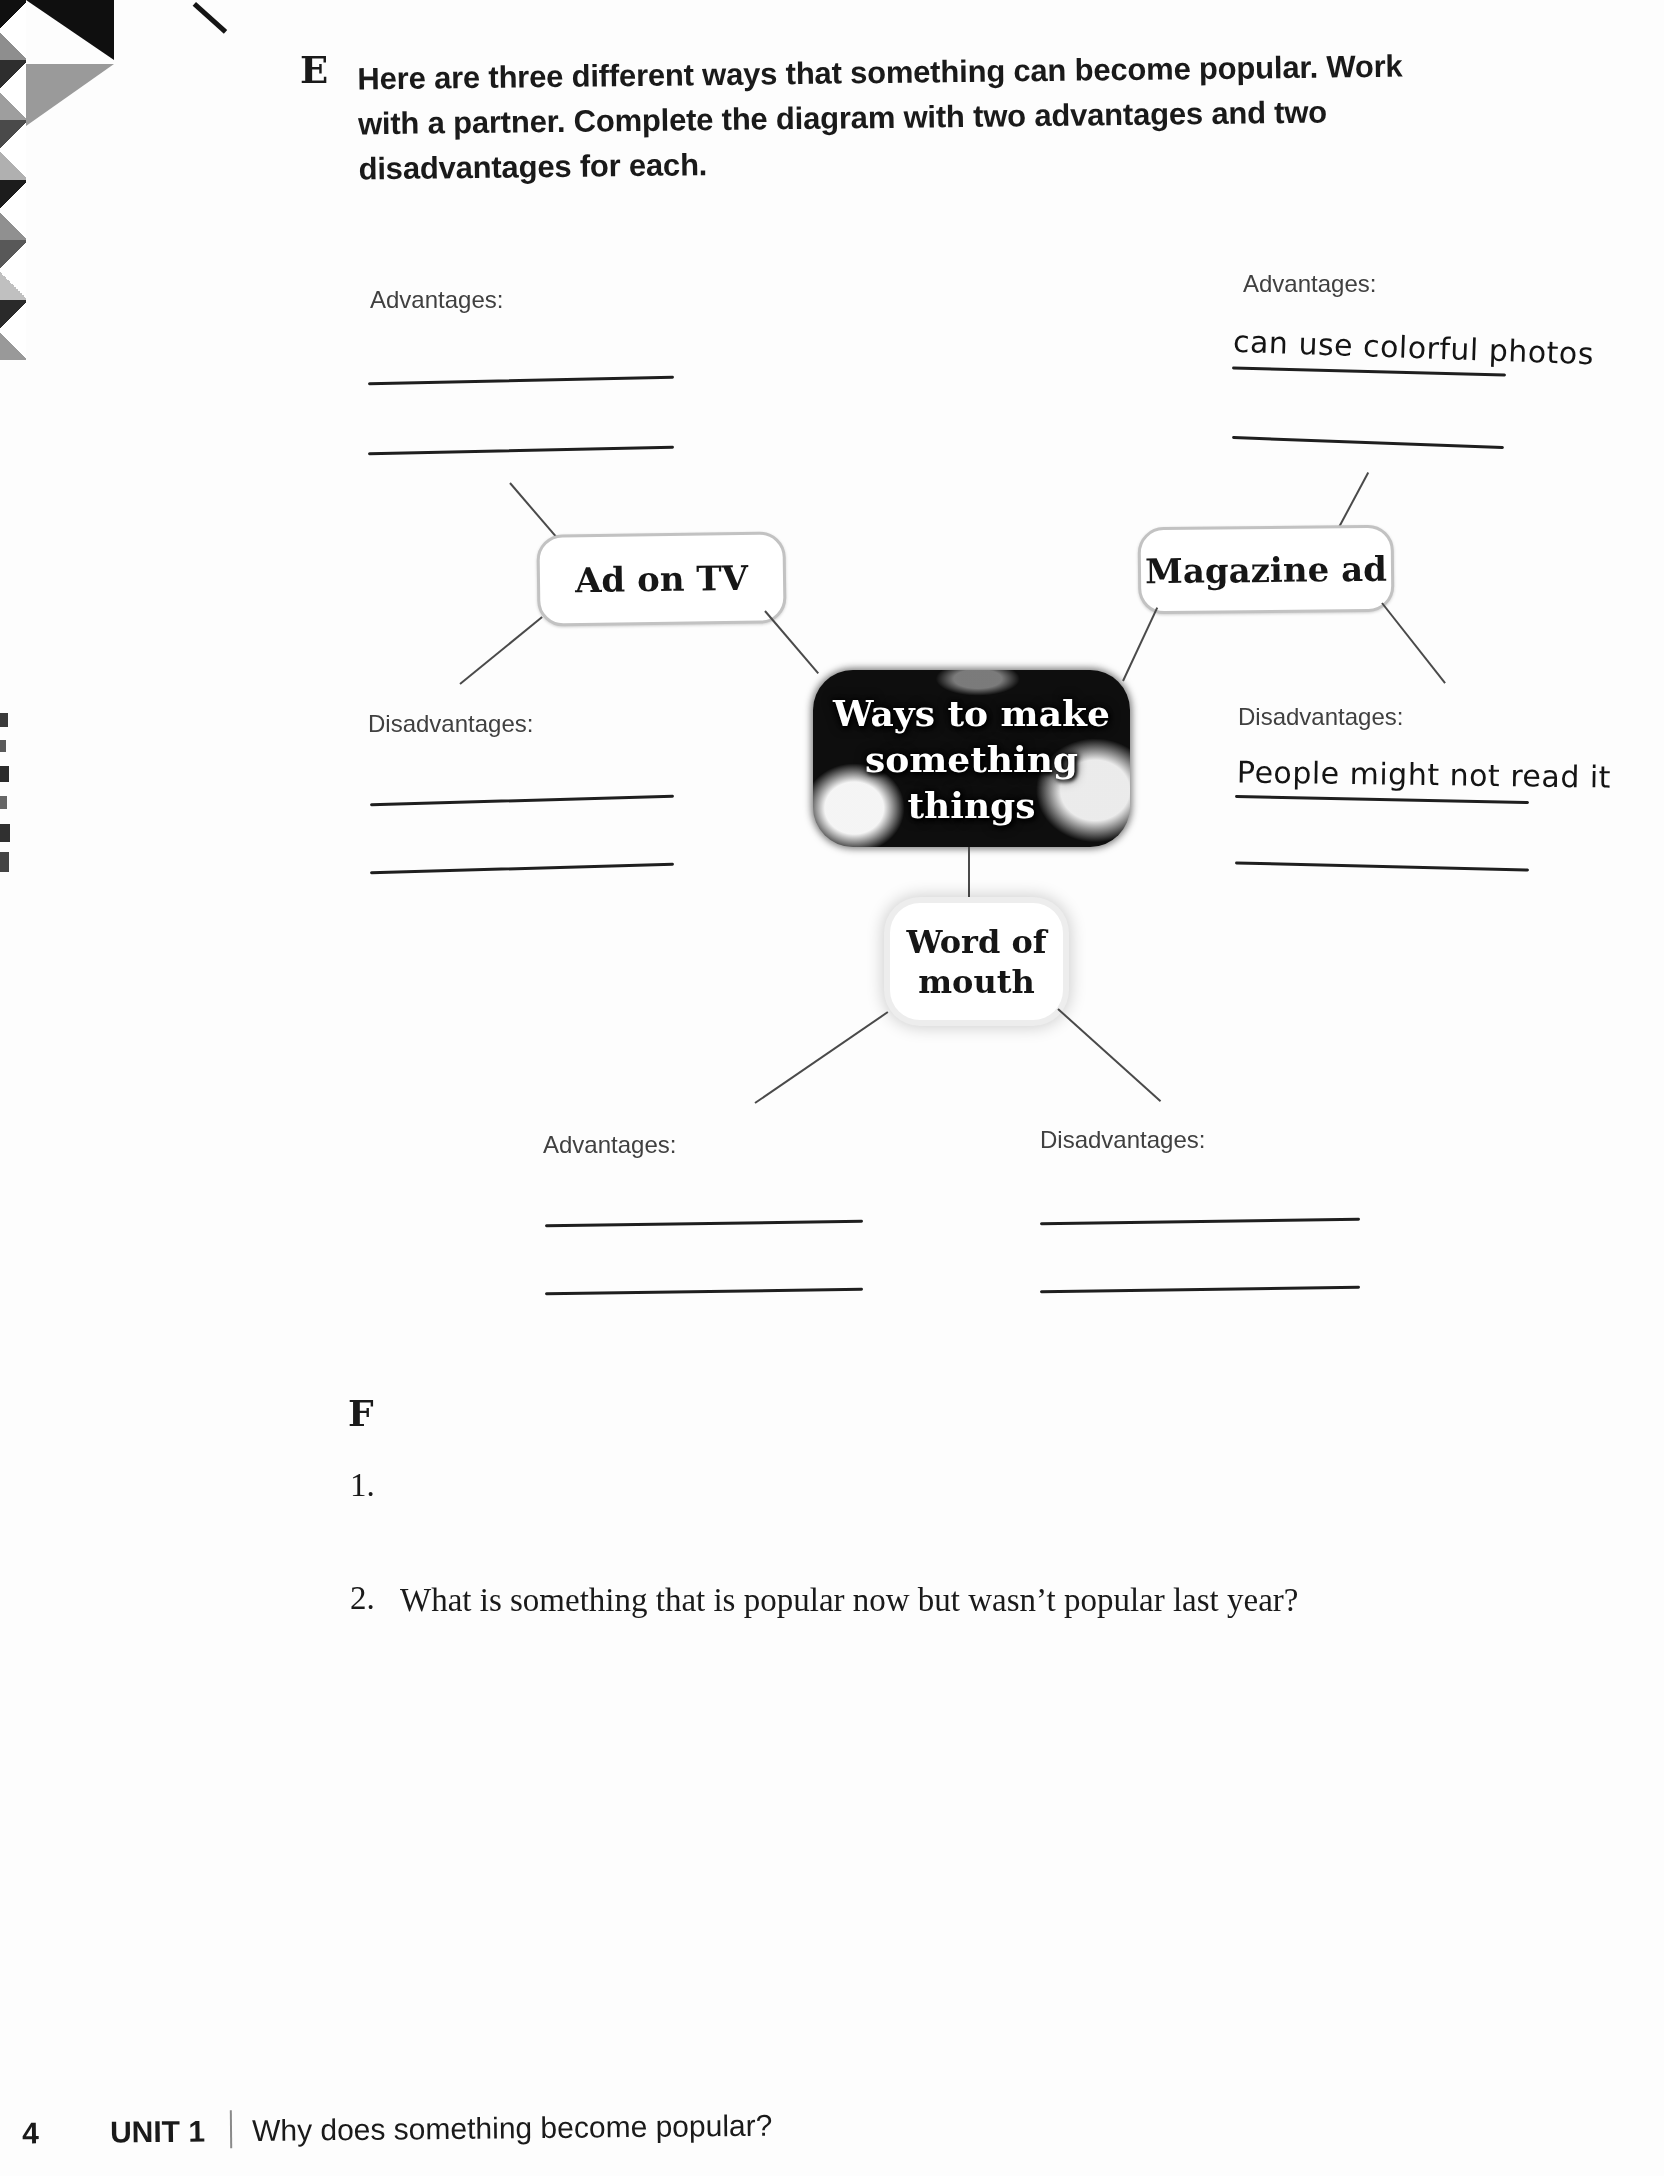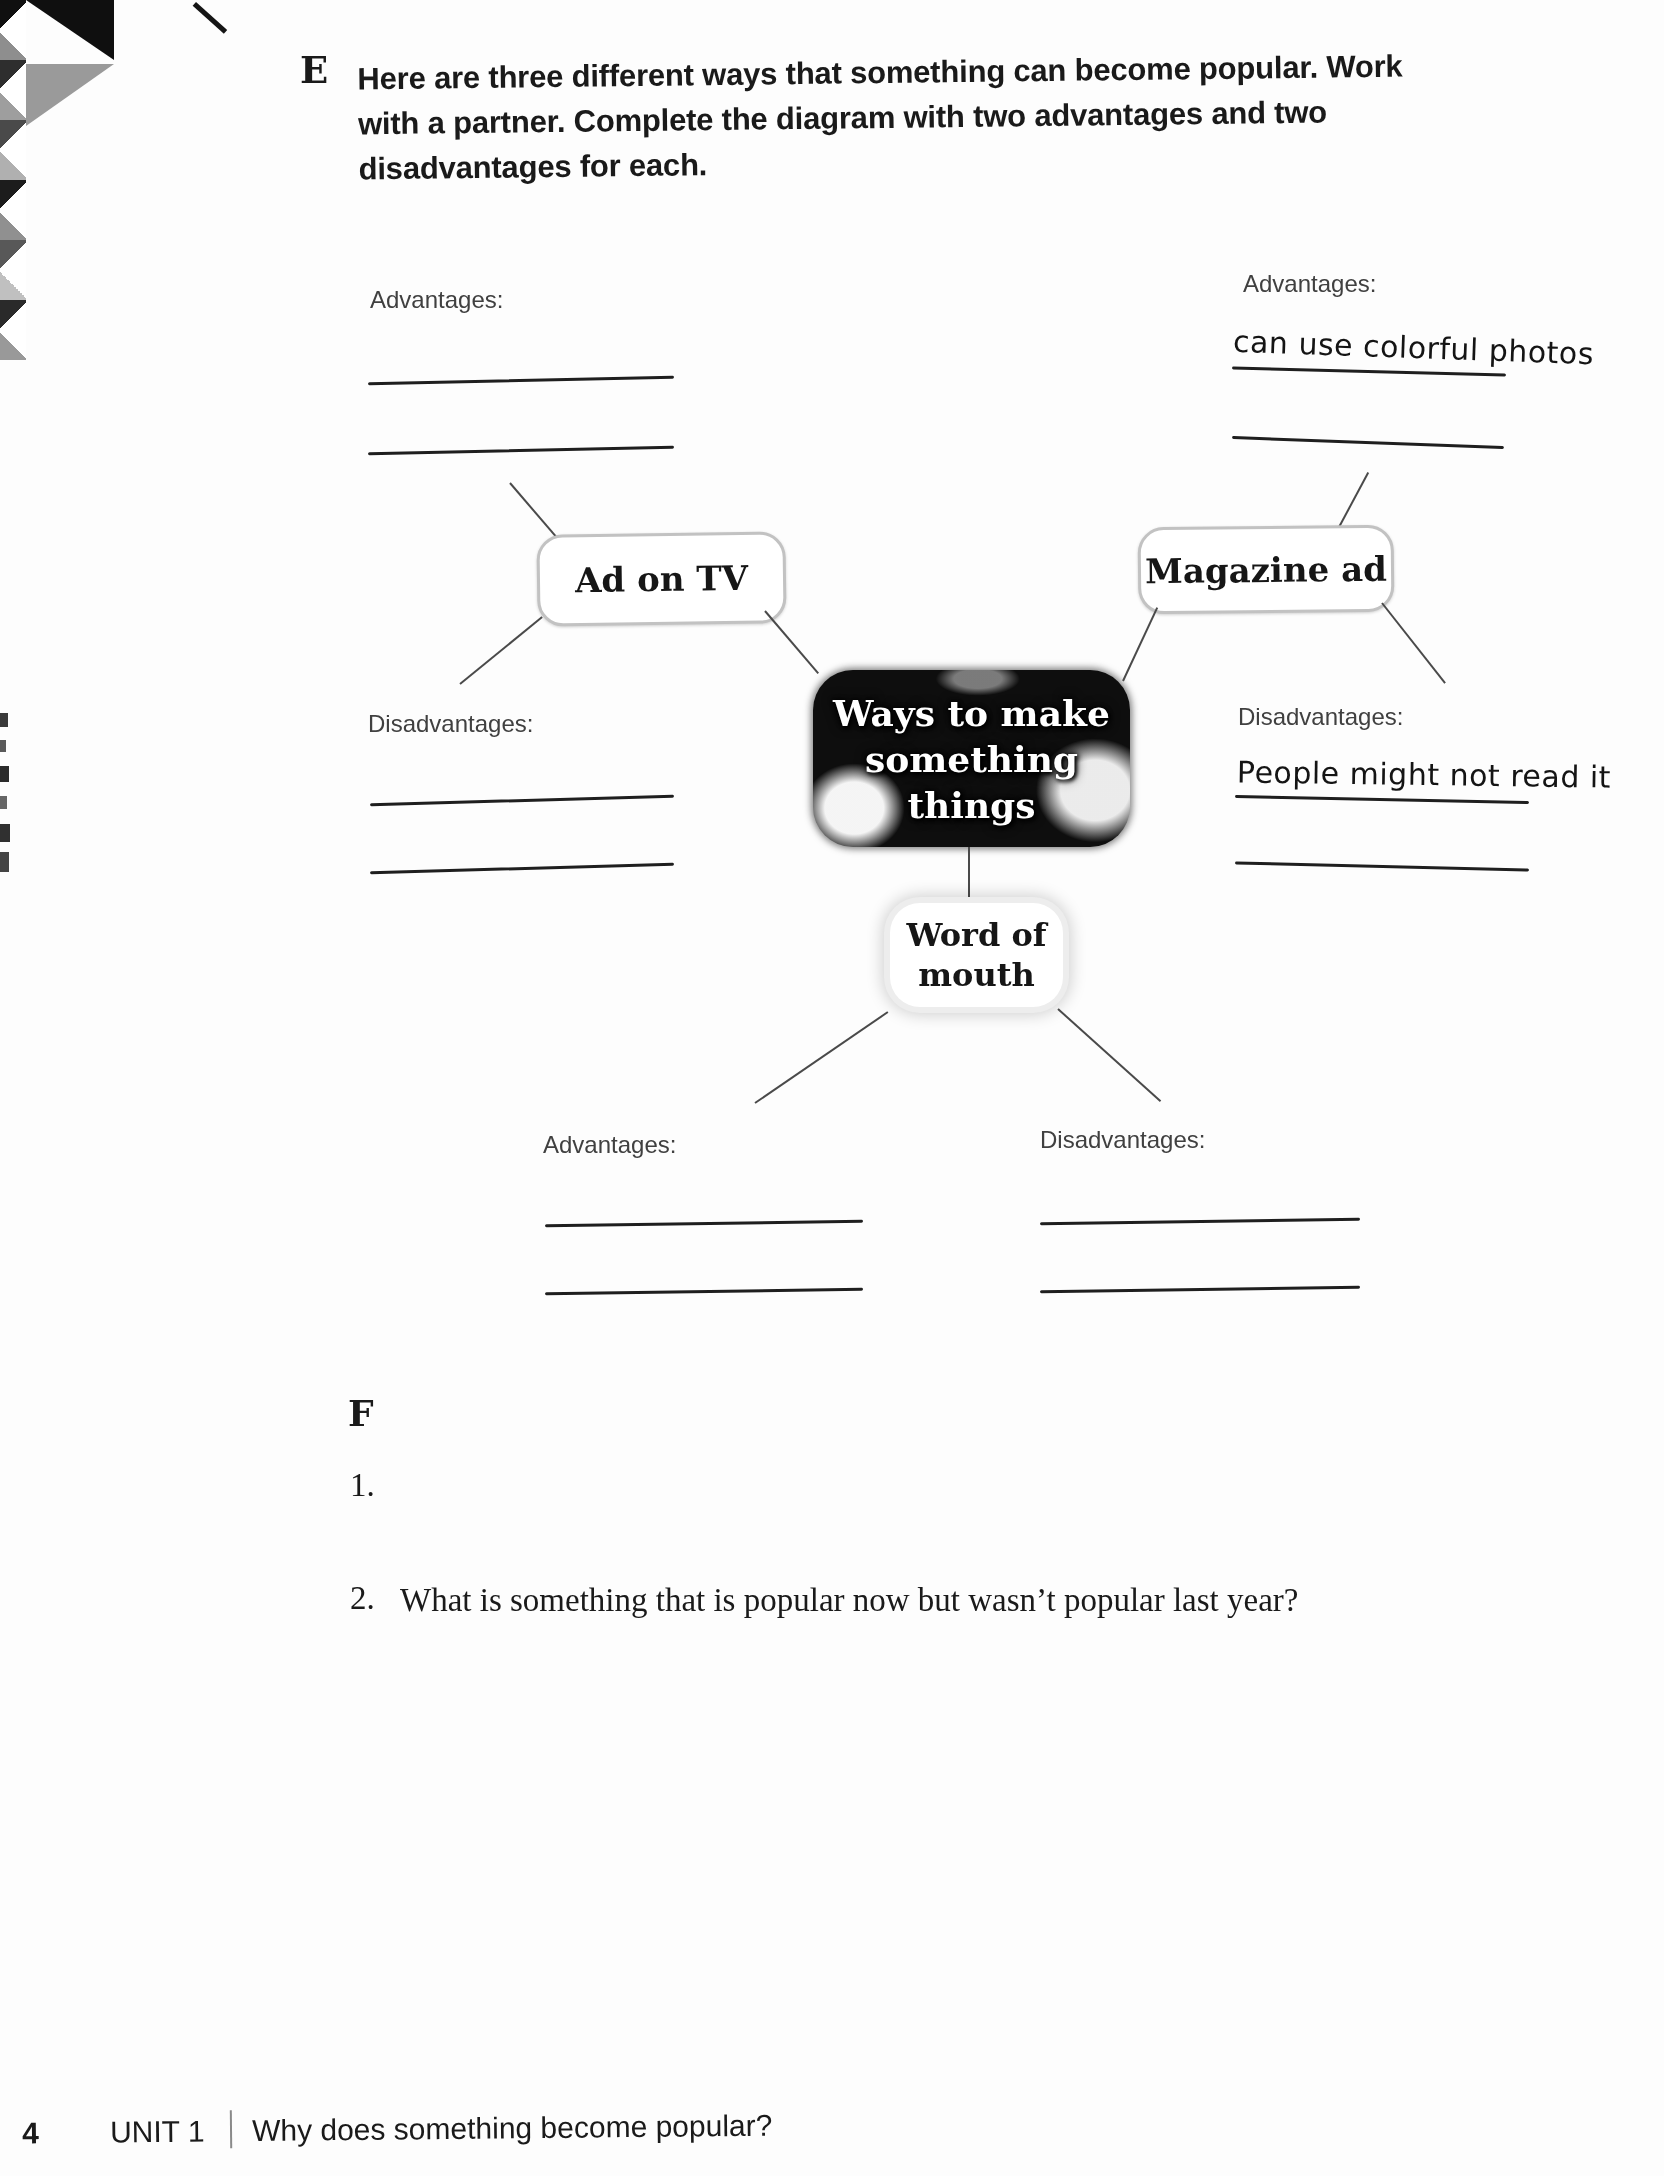--- a/index.html
+++ b/index.html
@@ -40,21 +40,21 @@
         box-shadow:0 0 0 6px #ededed,0 0 16px 8px rgba(0,0,0,.18);}
   .node span{display:block;}
   
   .q-num{position:absolute;font-family:"Liberation Serif",serif;font-size:33px;}
   .q-text{position:absolute;font-family:"Liberation Serif",serif;font-size:33px;line-height:49px;}
   .q-text span{display:block;white-space:nowrap;}
   .f-title{position:absolute;font-weight:bold;font-size:32px;white-space:nowrap;}
   
   .footer{position:absolute;left:0;top:2100px;width:1664px;height:50px;transform:rotate(-0.6deg);}
   .footer .pg{position:absolute;left:22px;top:8px;font-weight:bold;font-size:30px;}
-  .footer .unit{position:absolute;left:110px;top:8px;font-weight:normal;font-size:30px;white-space:nowrap;}
+  .footer .unit{position:absolute;left:110px;top:8px;font-weight:bold;font-size:30px;white-space:nowrap;}
   .footer .bar{position:absolute;left:230px;top:4px;width:2px;height:38px;background:#8a8a8a;}
   .footer .ft{position:absolute;left:252px;top:8px;font-size:30px;white-space:nowrap;}
 </style>
 </head>
 <body>
 
 <div class="page">
 
   <div class="corner-strip">
     <div class="cell" style="background:linear-gradient(135deg,#101010 0 50%,#fff 50%);"></div>
@@ -120,21 +120,21 @@
   </div>
   <div class="conn" style="left:1123px;top:680px;width:81px;transform:rotate(-65deg);"></div>
   <div class="conn" style="left:1382px;top:602px;width:102px;transform:rotate(51.8deg);"></div>
 
   <div class="lbl" style="left:1238px;top:703px;">Disadvantages:</div>
   <div class="hand" style="left:1237px;top:757px;transform:rotate(0.8deg);">People might not read it</div>
   <div class="ans-line" style="left:1235px;top:798px;width:294px;transform:rotate(1.2deg);"></div>
   <div class="ans-line" style="left:1235px;top:865px;width:294px;transform:rotate(1.4deg);"></div>
 
   <div class="conn-v" style="left:968px;top:847px;height:58px;"></div>
-  <div class="node node-fuzzy" style="left:890px;top:903px;width:173px;height:104px;">
+  <div class="node node-fuzzy" style="left:890px;top:903px;width:173px;height:117px;">
     <span>Word of</span>
     <span>mouth</span>
   </div>
   <div class="conn" style="left:755px;top:1102px;width:161px;transform:rotate(-34.4deg);"></div>
   <div class="conn" style="left:1058px;top:1008px;width:138px;transform:rotate(42deg);"></div>
 
   <div class="lbl" style="left:543px;top:1131px;">Advantages:</div>
   <div class="ans-line" style="left:545px;top:1222px;width:318px;transform:rotate(-0.8deg);"></div>
   <div class="ans-line" style="left:545px;top:1290px;width:318px;transform:rotate(-0.8deg);"></div>
 

